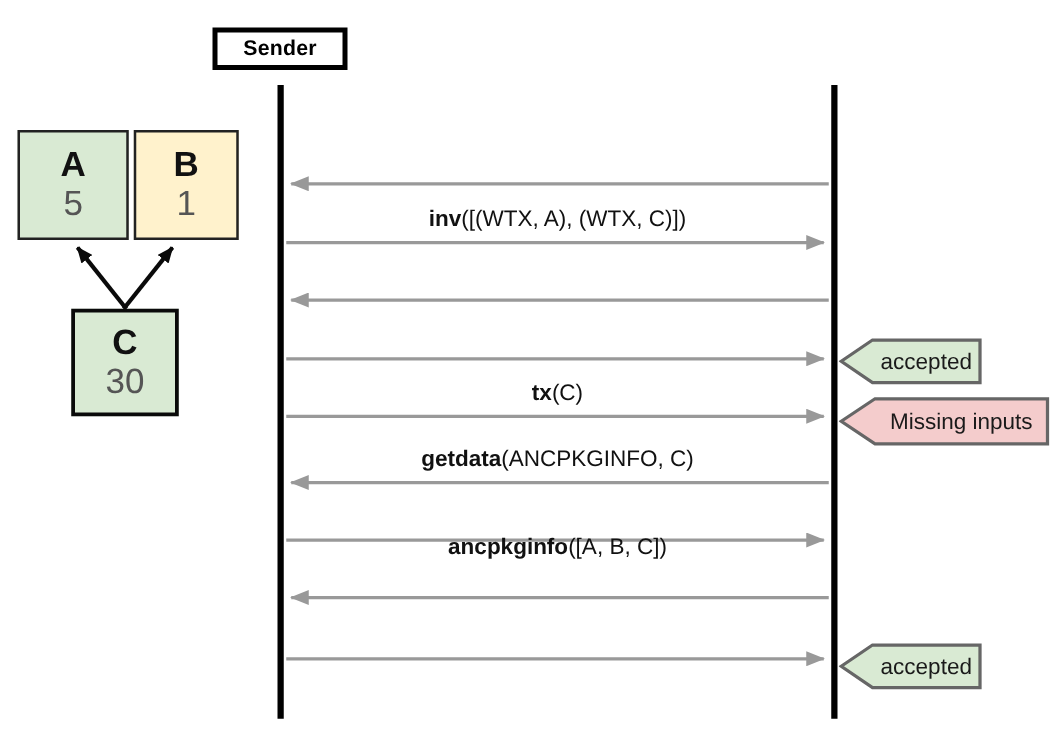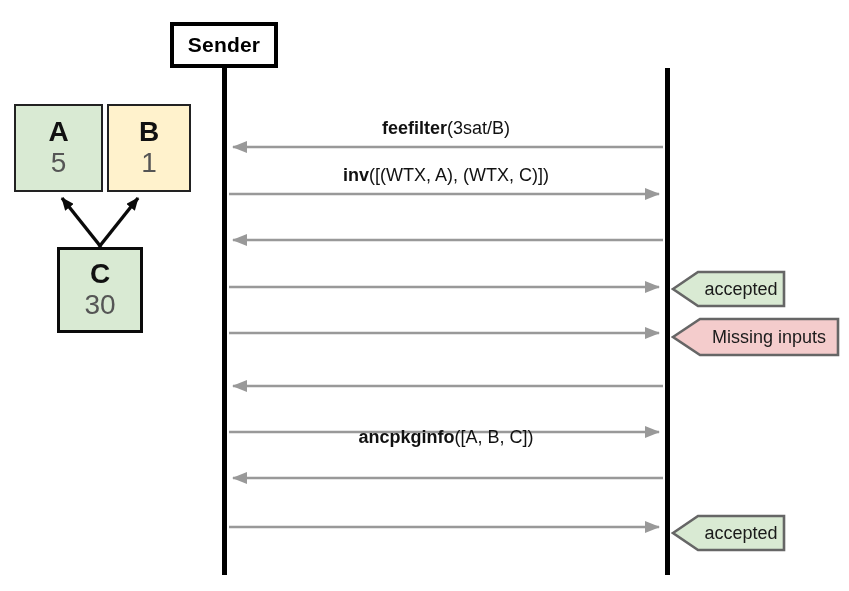--- a/index.html
+++ b/index.html
@@ -1,24 +1,24 @@
 <!DOCTYPE html>
 <html><head>
 <meta charset="utf-8">
 <style>
   html,body{margin:0;padding:0;background:#fff;}
   .canvas{
     position:relative;width:849px;height:591px;background:#ffffff;
     font-family:"Liberation Sans","DejaVu Sans",sans-serif;overflow:hidden;
   }
   .participant{
-    position:absolute;top:22px;height:46px;box-sizing:border-box;
+    position:absolute;top:22px;height:34px;box-sizing:border-box;
     border:4px solid #000;background:#fff;
     display:flex;align-items:center;justify-content:center;
-    font-weight:700;font-size:21px;color:#000;letter-spacing:.2px;
+    font-weight:700;font-size:17px;color:#000;letter-spacing:.2px;
   }
   #p-sender{left:170px;width:108px;}
   #p-receiver{left:602px;width:133px;}
   .lifeline{position:absolute;top:68px;width:5px;height:507px;background:#000;}
   #ll-sender{left:222px;}
   #ll-receiver{left:665px;}
 
   .txbox{
     position:absolute;box-sizing:border-box;
     display:flex;flex-direction:column;align-items:center;justify-content:center;
@@ -80,25 +80,28 @@
     <line x1="229" y1="194" x2="659" y2="194" stroke="#999999" stroke-width="2.6" marker-end="url(#ah-gray)"></line>
     <line x1="663" y1="240" x2="233" y2="240" stroke="#999999" stroke-width="2.6" marker-end="url(#ah-gray)"></line>
     <line x1="229" y1="287" x2="659" y2="287" stroke="#999999" stroke-width="2.6" marker-end="url(#ah-gray)"></line>
     <line x1="229" y1="333" x2="659" y2="333" stroke="#999999" stroke-width="2.6" marker-end="url(#ah-gray)"></line>
     <line x1="663" y1="386" x2="233" y2="386" stroke="#999999" stroke-width="2.6" marker-end="url(#ah-gray)"></line>
     <line x1="229" y1="432" x2="659" y2="432" stroke="#999999" stroke-width="2.6" marker-end="url(#ah-gray)"></line>
     <line x1="663" y1="478" x2="233" y2="478" stroke="#999999" stroke-width="2.6" marker-end="url(#ah-gray)"></line>
     <line x1="229" y1="527" x2="659" y2="527" stroke="#999999" stroke-width="2.6" marker-end="url(#ah-gray)"></line>
   </svg>
 
-  <div class="msg" style="top:117px">
-    <span class="fn">feefilter</span><span>(3sat/B)</span>
-  </div>
   <div class="msg" style="top:164px">
     <span class="fn">inv</span><span>([(WTX, A), (WTX, C)])</span>
+  </div>
+  <div class="msg" style="top:303px">
+    <span class="fn">tx</span><span>(C)</span>
+  </div>
+  <div class="msg" style="top:356px">
+    <span class="fn">getdata</span><span>(ANCPKGINFO, C)</span>
   </div>
   <div class="msg" style="top:426px">
     <span class="fn">ancpkginfo</span><span>([A, B, C])</span>
   </div>
 
   <svg class="badge" style="left:671px;top:269px" width="116" height="40" viewBox="0 0 116 40">
     <polygon points="2,20 27,3 113,3 113,37 27,37" stroke="#666666" stroke-width="2.6" stroke-linejoin="miter" fill="#d9ead3"></polygon>
     <text x="70" y="26" text-anchor="middle">accepted</text>
   </svg>
 

